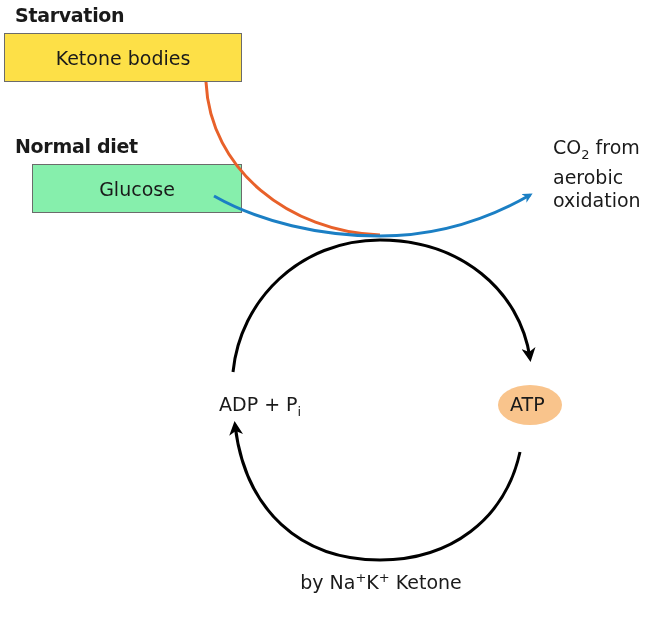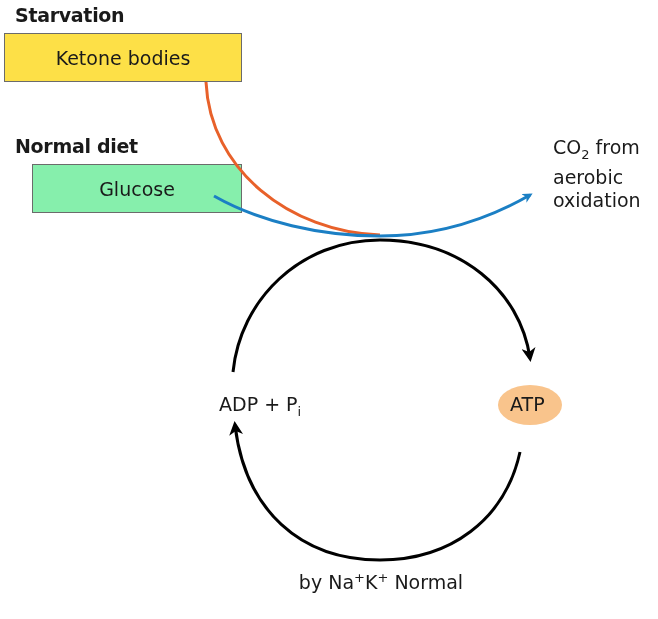--- a/index.html
+++ b/index.html
@@ -47,14 +47,14 @@
   <div>oxidation</div>
 </div>
 
 <div class="label" style="left:173px;top:393px;margin-left:46px;">
   <span>ADP + P</span><sub>i</sub>
 </div>
 
 <div class="label" style="left:510px;top:393px;text-align:center;">ATP</div>
 
 <div class="label" style="left:261px;top:566px;text-align:center;width:240px;">
-  <div><span>by Na</span><sup>+</sup><span>K</span><sup>+</sup><span> Normal</span></div>
+  <div><span>by Na</span><sup>+</sup><span>K</span><sup>+</sup><span> Ketone</span></div>
 </div>
 
 </body></html>

